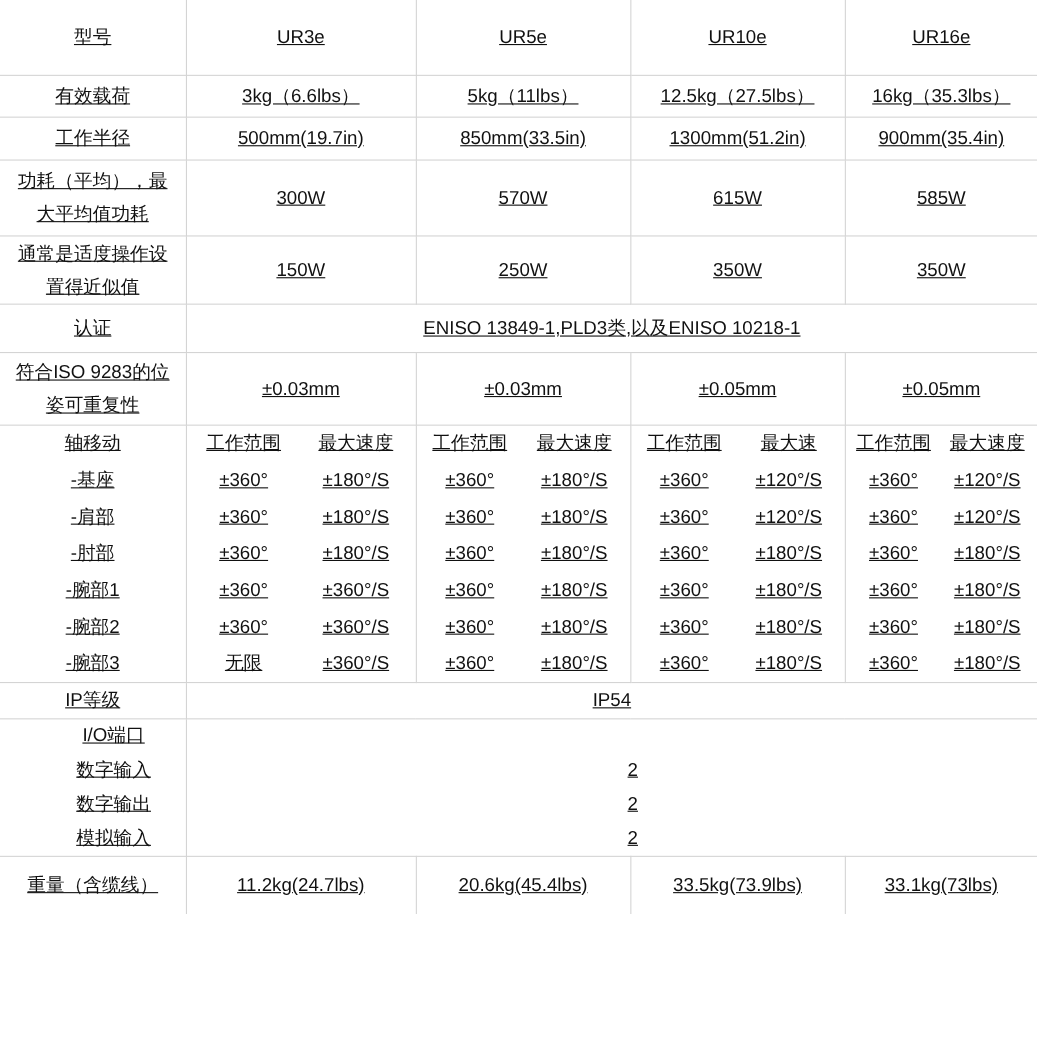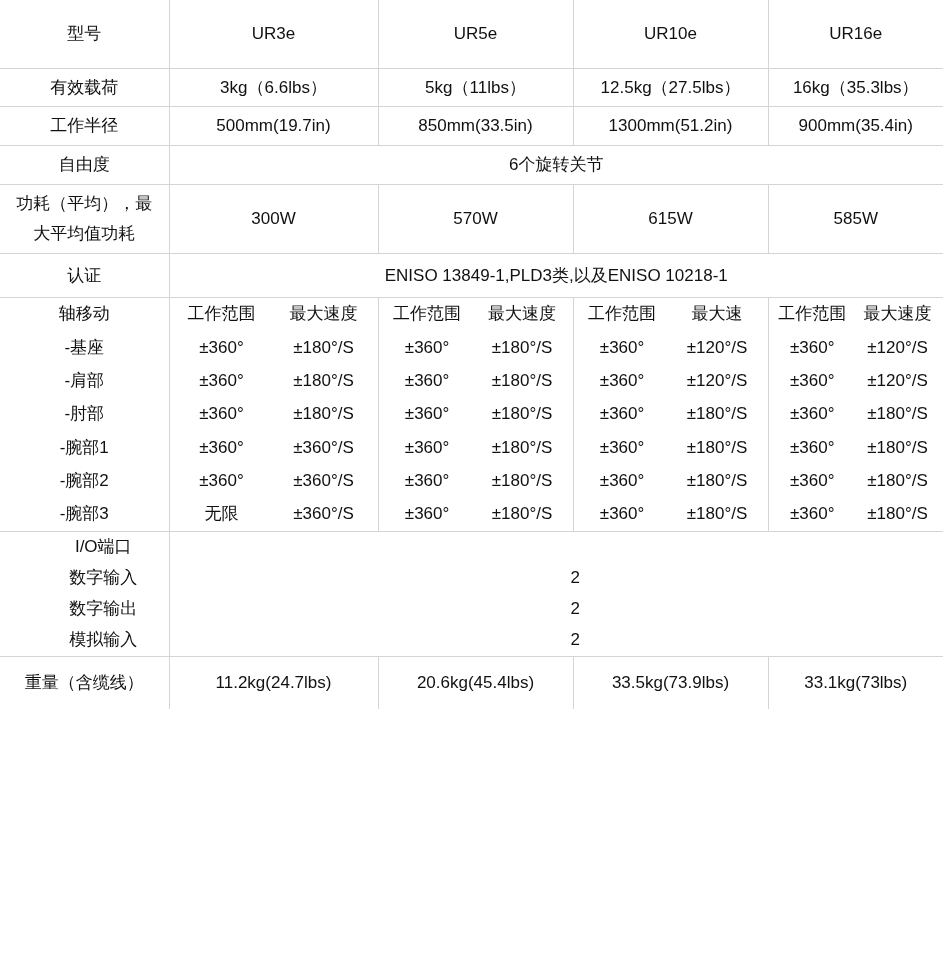--- a/index.html
+++ b/index.html
@@ -1,18 +1,18 @@
 <!DOCTYPE html>
 <html><head>
 <meta charset="utf-8">
 <style>
   html,body{margin:0;padding:0;background:#ffffff;}
   body{width:943px;font-family:"Liberation Sans","DejaVu Sans",sans-serif;color:#111111;}
   table{border-collapse:collapse;table-layout:fixed;width:943px;font-size:17px;}
-  td{border:1px solid #d4d4d4;text-align:center;vertical-align:middle;padding:0 10px;overflow:hidden;line-height:1.75;}
+  td{border:1px solid #d4d4d4;text-align:center;vertical-align:middle;padding:0 10px;overflow:hidden;line-height:1.75;text-decoration:underline;}
   tr:first-child>td{border-top:none;}
   tr:last-child>td{border-bottom:none;}
   td:first-child{border-left:none;}
   td:last-child{border-right:none;}
   tr.h68>td{height:68px;}
   tr.h37>td{height:37px;margin-top:29px;}
   tr.h38>td{height:38px;}
   tr.h61>td{height:61px;}
   tr.h43>td{height:43px;}
   tr.h65>td{height:65px;}
@@ -56,40 +56,50 @@
   </tr>
 
   <tr class="h38">
     <td>工作半径</td>
     <td>500mm(19.7in)</td>
     <td>850mm(33.5in)</td>
     <td>1300mm(51.2in)</td>
     <td>900mm(35.4in)</td>
   </tr>
 
-  <tr class="h38">
-    <td>自由度</td>
-    <td colspan="4">6个旋转关节</td>
-  </tr>
 
 
   <tr class="h68">
     <td>功耗（平均），最大平均值功耗</td>
     <td>300W</td>
     <td>570W</td>
     <td>615W</td>
     <td>585W</td>
   </tr>
 
+  <tr class="h61">
+    <td>通常是适度操作设置得近似值</td>
+    <td>150W</td>
+    <td>250W</td>
+    <td>350W</td>
+    <td>350W</td>
+  </tr>
 
   <tr class="h43">
     <td>认证</td>
     <td colspan="4">ENISO 13849-1,PLD3类,以及ENISO 10218-1</td>
   </tr>
 
+  <tr class="h65">
+    <td>符合ISO 9283的位姿可重复性</td>
+    <td>±0.03mm</td>
+    <td>±0.03mm</td>
+    <td>±0.05mm</td>
+    <td>±0.05mm</td>
+  </tr>
 
   <tr class="h233">
     <td class="stack-cell">
       <div class="stack">
         <div class="line">轴移动</div>
         <div class="line">-基座</div>
         <div class="line">-肩部</div>
         <div class="line">-肘部</div>
         <div class="line">-腕部1</div>
         <div class="line">-腕部2</div>
@@ -220,20 +230,24 @@
         </div>
         <div class="line duo">
           <span>±360°</span>
           <span>±180°/S</span>
         </div>
       </div>
     </td>
   </tr>
 
 
+  <tr class="h32">
+    <td>IP等级</td>
+    <td colspan="4">IP54</td>
+  </tr>
 
   <tr class="h124">
     <td class="stack-cell">
       <div class="stack">
         <div class="line">I/O端口</div>
         <div class="line">数字输入</div>
         <div class="line">数字输出</div>
         <div class="line">模拟输入</div>
       </div>
     </td>

